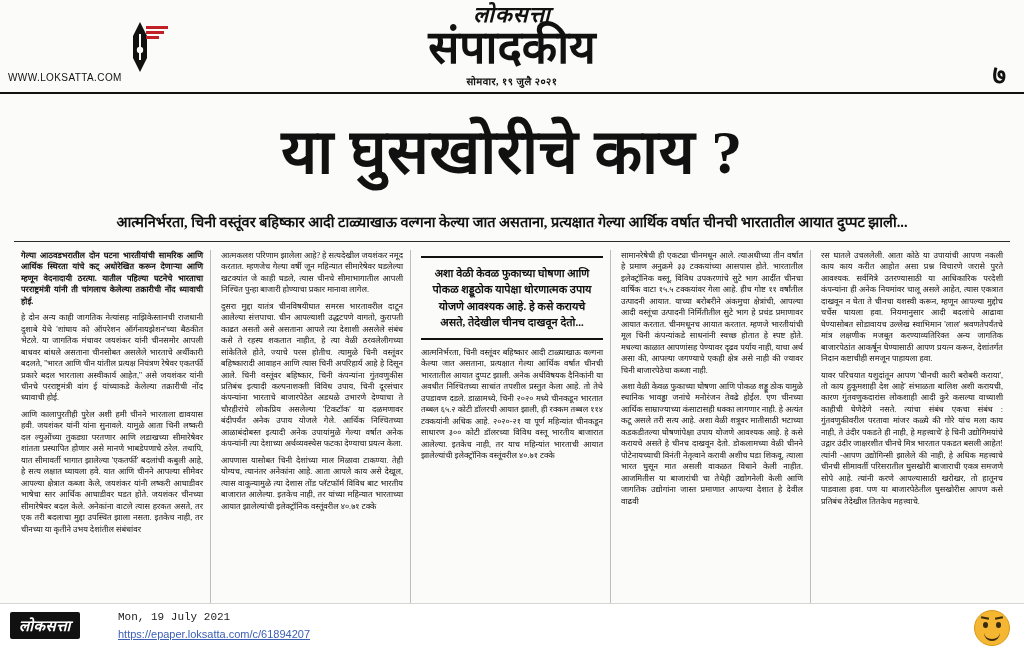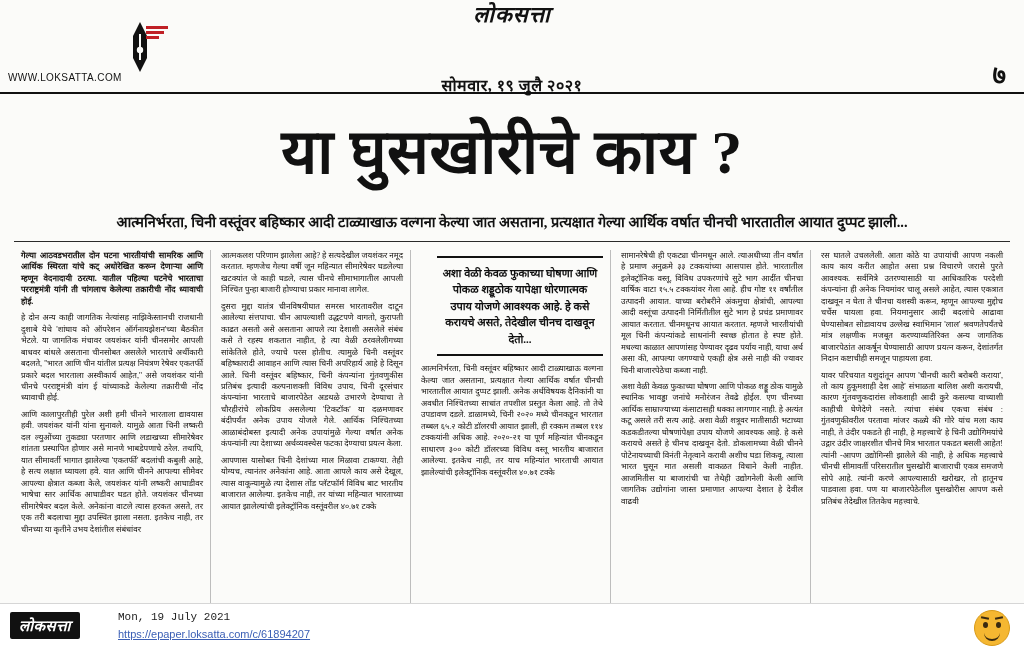--- a/index.html
+++ b/index.html
@@ -46,21 +46,21 @@
   }
   .red-mark{
     position:absolute;left:146px;top:26px;
     width:22px;height:16px;
   }
   .red-mark i{display:block;height:3px;background:#c02026;margin-bottom:2px;}
   .red-mark i:nth-child(2){width:80%;}
   .red-mark i:nth-child(3){width:60%;}
   .date-line{
     position:absolute;left:50%;top:74px;transform:translateX(-50%);
-    font-size:16px;font-weight:bold;color:#111;
+    font-size:10px;font-weight:bold;color:#111;
     letter-spacing:.5px;
   }
   .page-no{
     position:absolute;right:18px;top:56px;
     font-size:26px;font-weight:bold;color:#111;
   }
   
   .headline-wrap{
     text-align:center;
     padding:26px 0 10px;
@@ -102,21 +102,21 @@
     position:relative;
     overflow:hidden;
   }
   .col:last-child{border-right:none;}
   .col p{margin:0 0 5px 0;}
   .col .lead{font-weight:bold;}
   
   .pullquote{
     border-top:2px solid #111;
     border-bottom:2px solid #111;
-    margin:6px 0 7px 16px;
+    margin:6px 0 7px 0;
     padding:7px 4px;
     text-align:center;
     font-weight:bold;
     font-size:11px;
     line-height:1.5;
     color:#111;
   }
   
   .footer{
     position:absolute;
@@ -171,20 +171,21 @@
 </head>
 <body>
 
 <div class="page">
 
   <div class="masthead">
     <div class="site-url">WWW.LOKSATTA.COM</div>
 
     <div class="logo-block">
       <div class="logo-small">लोकसत्ता</div>
+      <div class="logo-main">संपादकीय</div>
     </div>
 
     <svg class="pen-icon" viewBox="0 0 40 54">
       <path d="M20 2 L27 16 L27 38 L20 52 L13 38 L13 16 Z" fill="#111"></path>
       <path d="M20 14 L20 40" stroke="#fbfbf9" stroke-width="2"></path>
       <circle cx="20" cy="30" r="3.2" fill="#fbfbf9"></circle>
     </svg>
 
     <div class="red-mark">
       <i></i>

